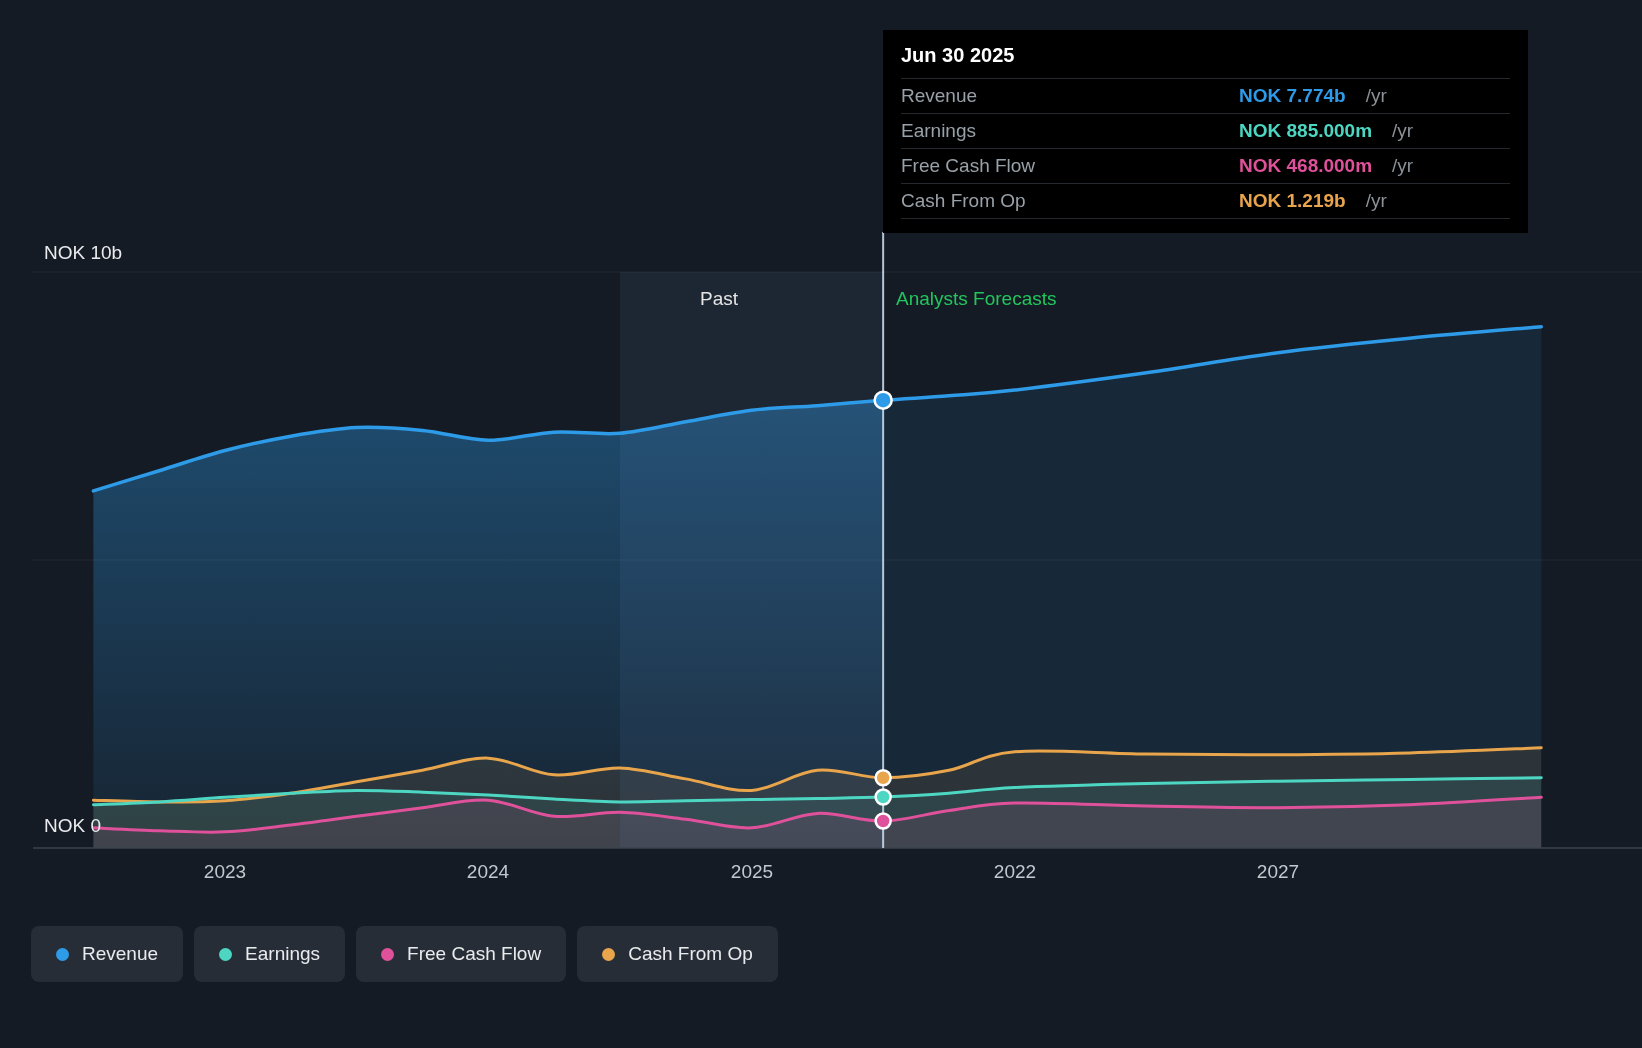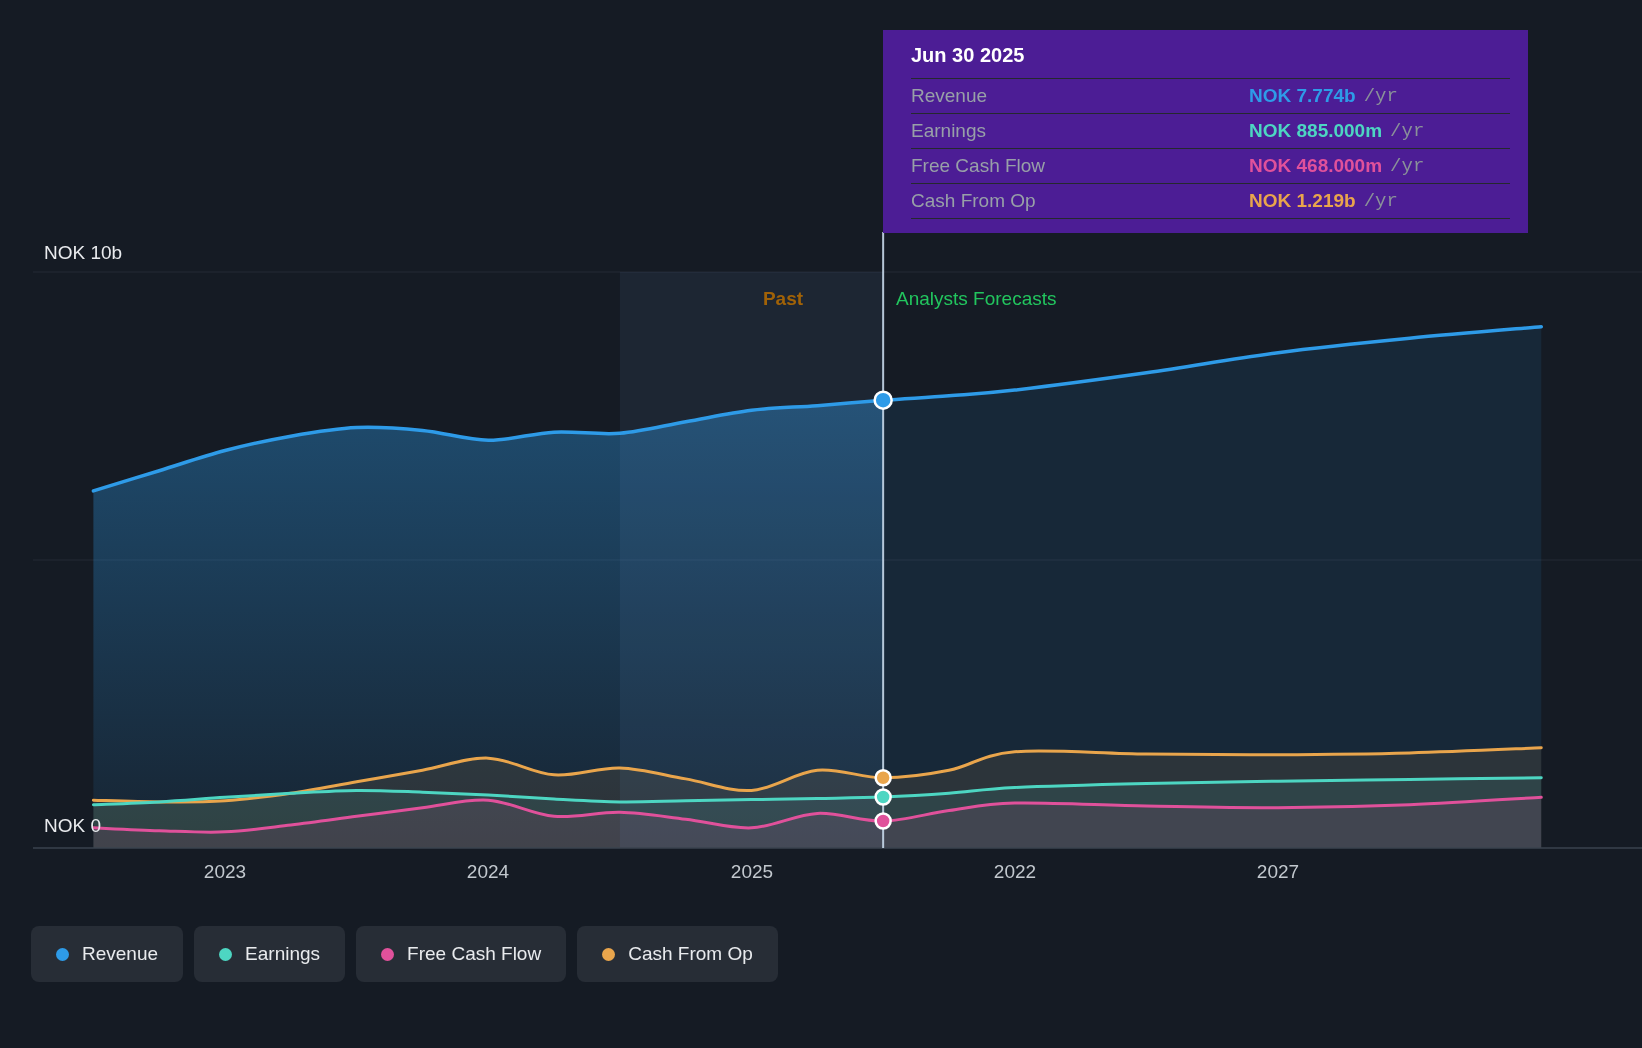--- a/index.html
+++ b/index.html
@@ -3,31 +3,31 @@
 <meta charset="utf-8">
 <style>
   html,body{margin:0;padding:0;background:#151B24;}
   .stage{position:relative;width:1642px;height:1048px;background:#151B24;
          font-family:"Liberation Sans",sans-serif;overflow:hidden;}
   #chart-svg{position:absolute;left:0;top:0;width:1642px;height:1048px;display:block;}
   .ylabel{position:absolute;left:44px;color:#E9EBEE;font-size:19px;}
   .ylabel.top{top:242px;}
   .ylabel.bottom{top:815px;}
   .xtick{position:absolute;top:861px;transform:translateX(-50%);color:#C2C8CE;font-size:19px;}
-  .past-label{position:absolute;top:288px;left:700px;width:166px;text-align:center;
-              color:#a16207;font-weight:700;font-size:19px;}
+  .past-label{position:absolute;top:288px;left:700px;width:166px;text-align:left;
+              color:#e5e5e5;font-weight:400;font-size:19px;}
   .forecast-label{position:absolute;top:288px;left:896px;color:#22c55e;font-size:19px;}
-  .tooltip{position:absolute;left:883px;top:30px;width:645px;background:#4c1d95;
-           color:#FFFFFF;padding:0 18px 14px 28px;box-sizing:border-box;z-index:5;}
+  .tooltip{position:absolute;left:883px;top:30px;width:645px;background:#000000;
+           color:#FFFFFF;padding:0 18px 14px 18px;box-sizing:border-box;z-index:5;}
   .tt-title{font-size:20px;font-weight:700;padding:14px 0 11px 0;}
   .tt-row{display:flex;align-items:center;height:34px;border-top:1px solid #25292E;font-size:19px;}
   .tt-row:last-child{border-bottom:1px solid #25292E;}
   .tt-label{color:#98A0A8;flex:0 0 338px;}
   .tt-value{font-weight:700;}
-  .tt-suffix{color:#8A9199;margin-left:8px;font-family:Liberation Mono, monospace;}
+  .tt-suffix{color:#8A9199;margin-left:20px;}
   .legend{position:absolute;left:31px;top:926px;display:flex;gap:11px;}
   .legend-item{display:flex;align-items:center;gap:13px;height:56px;padding:0 25px;
                background:#272D36;border:none;border-radius:8px;color:#E9EBEE;
                font-size:19px;font-family:inherit;cursor:pointer;}
   .legend-item .dot{width:13px;height:13px;border-radius:50%;background:#888;}
 </style>
 </head>
 <body>
 
 <div class="stage">

